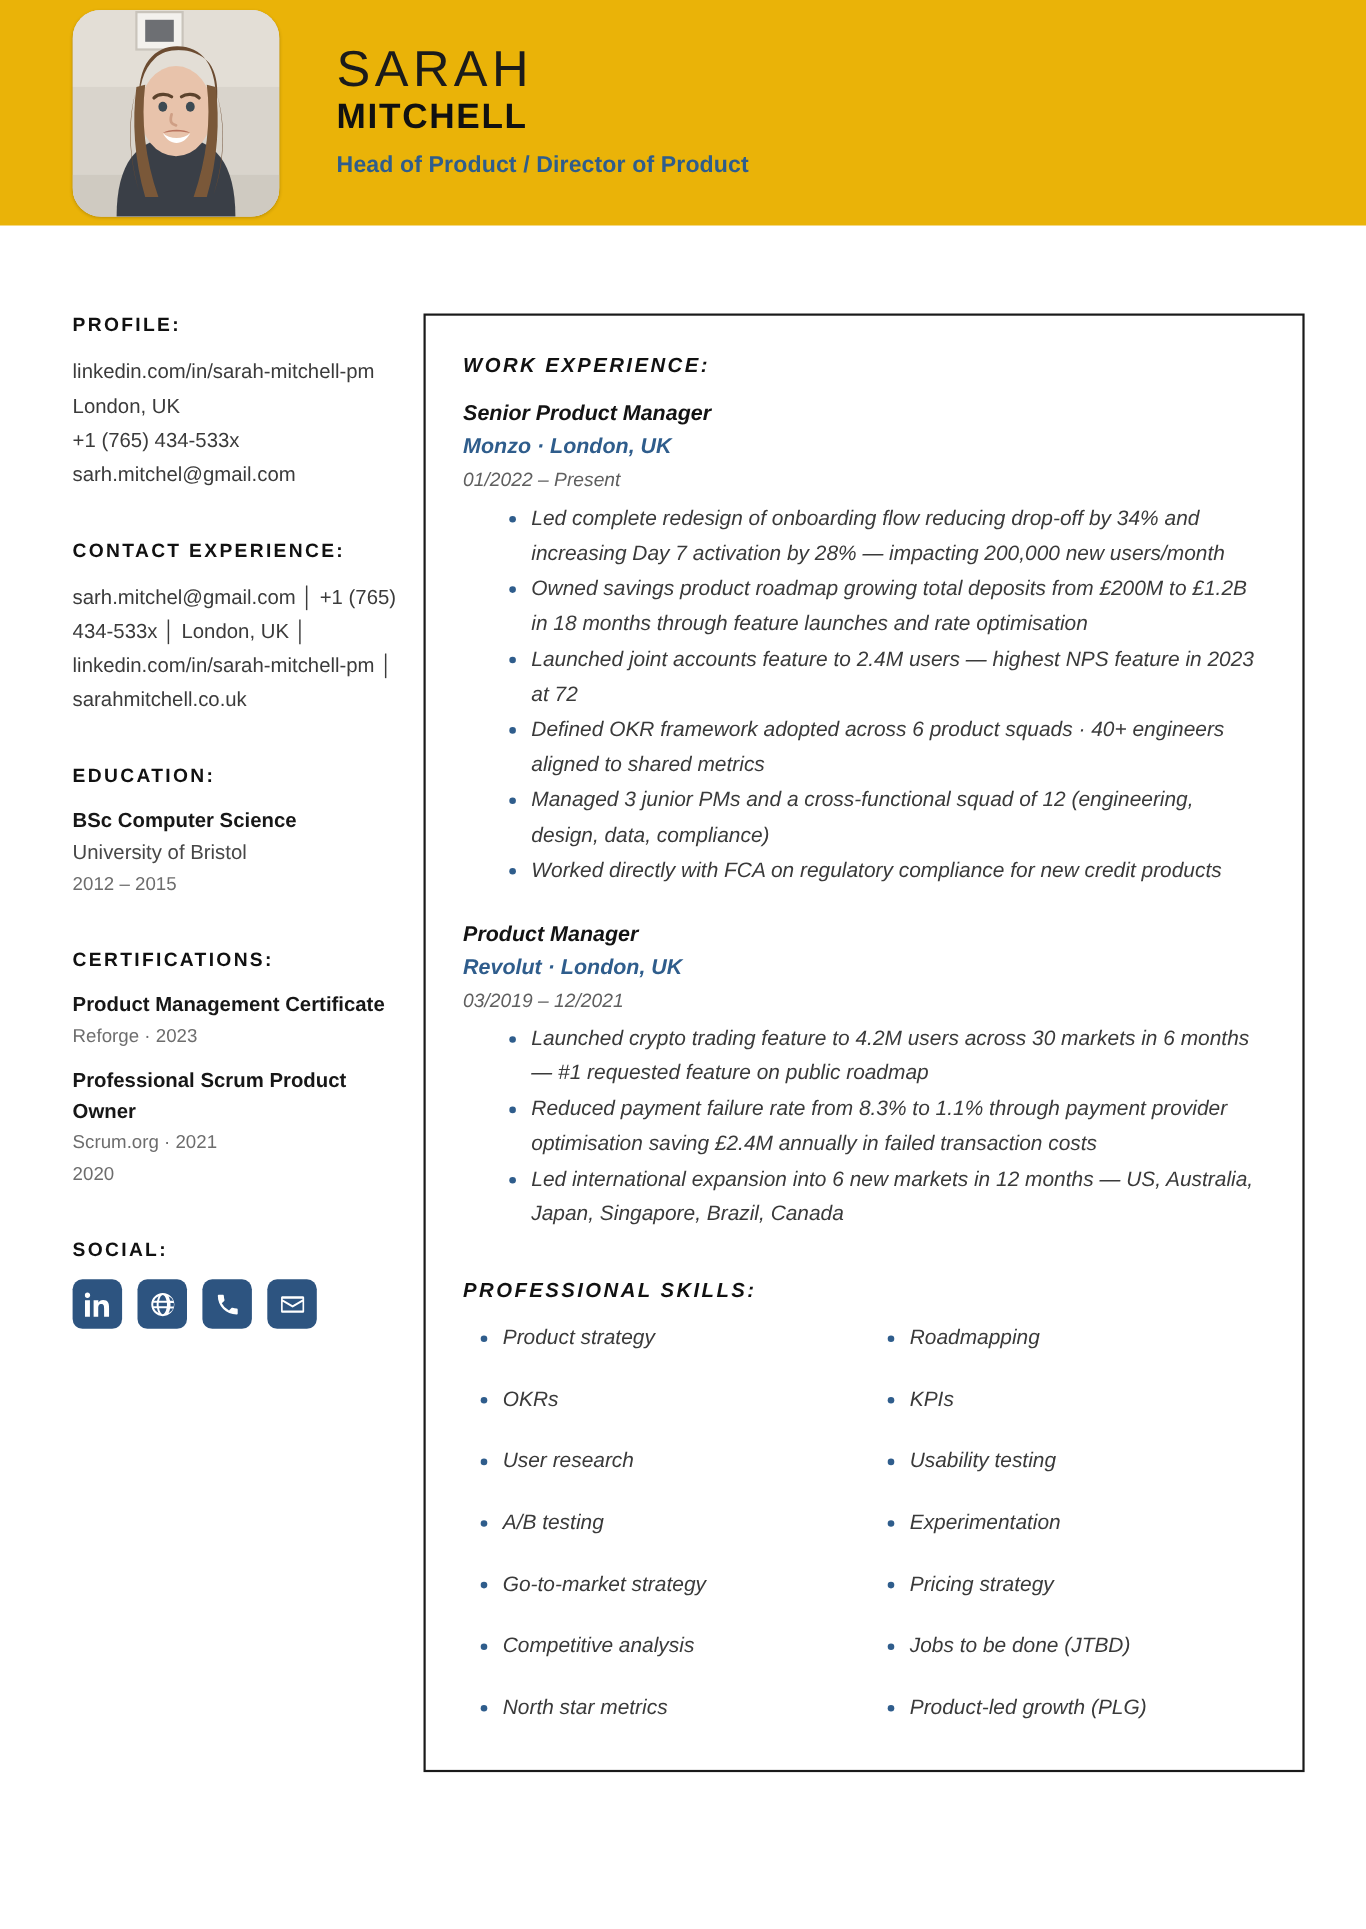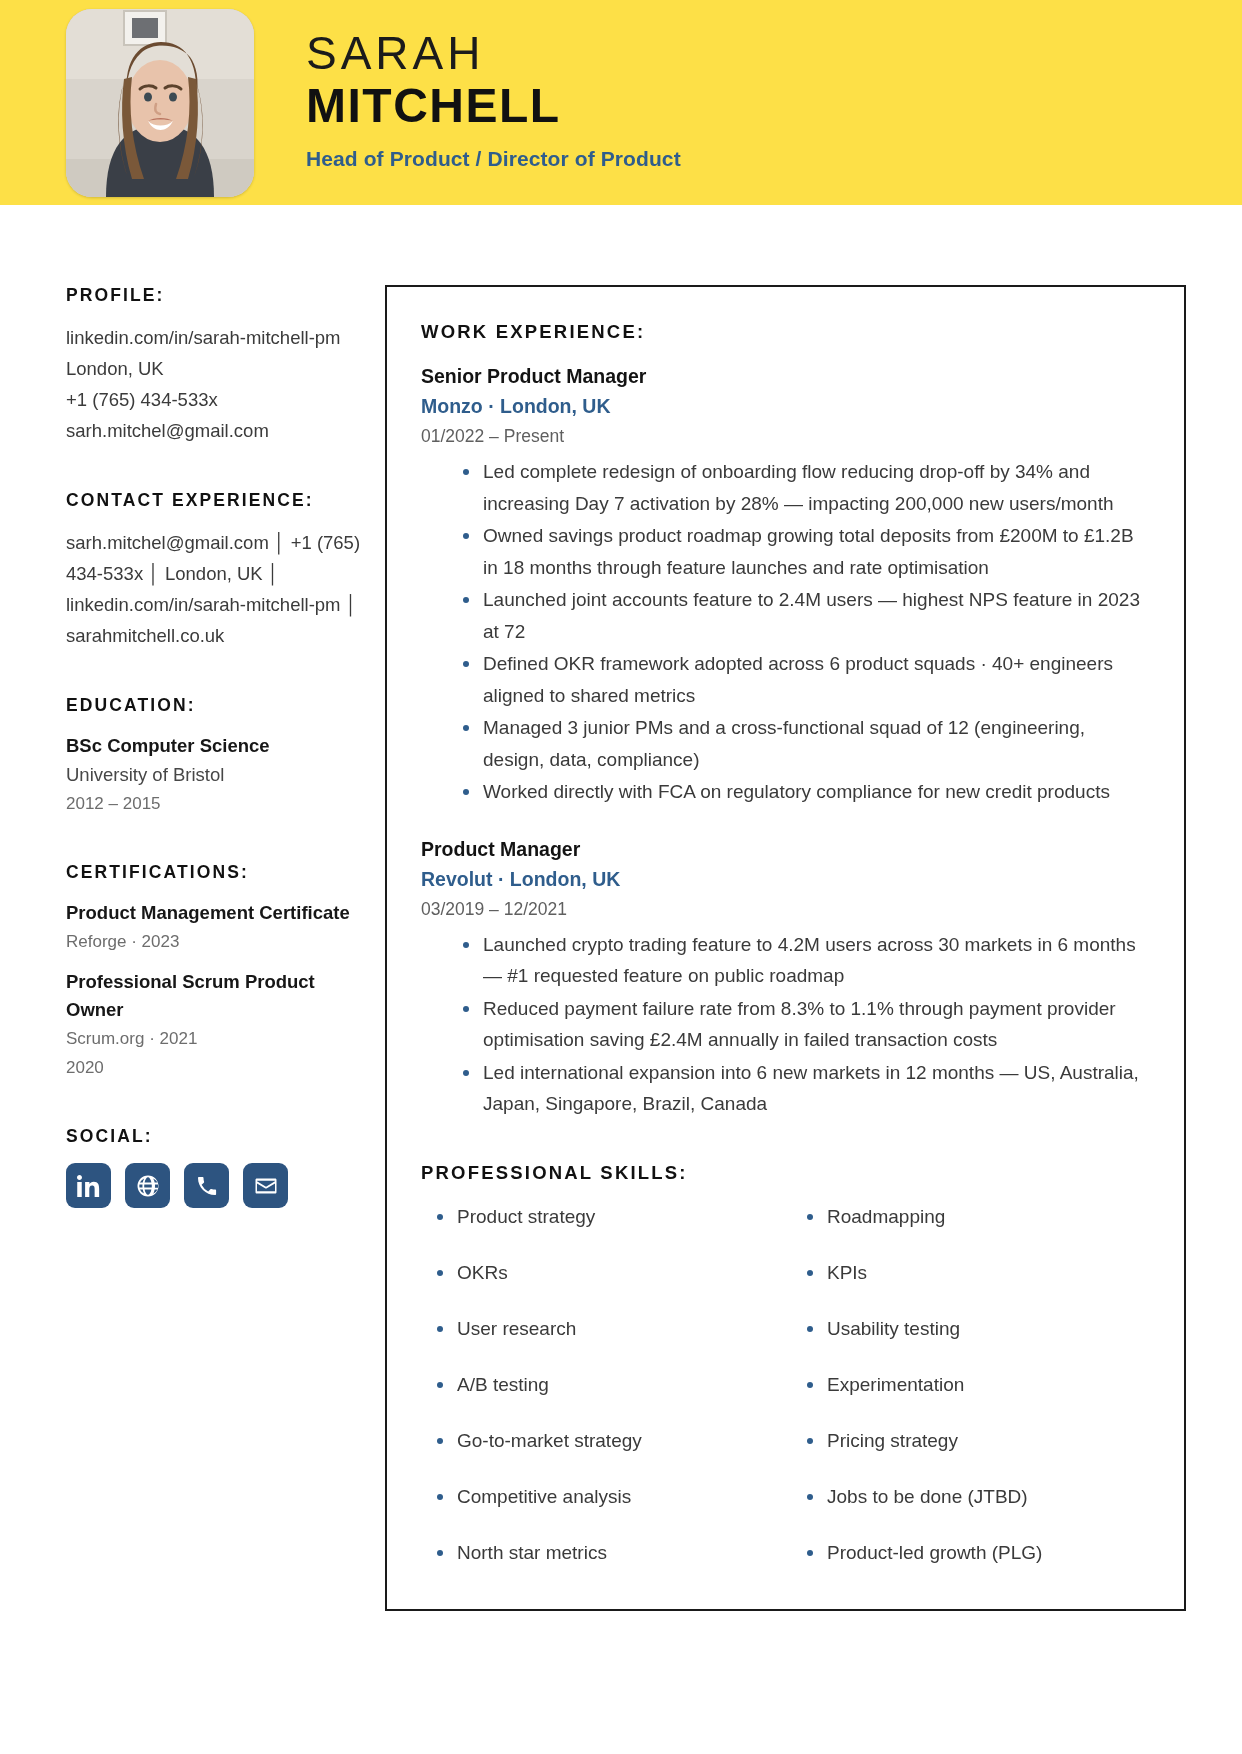--- a/index.html
+++ b/index.html
@@ -5,21 +5,21 @@
   * { box-sizing: border-box; margin: 0; padding: 0; }
   html, body {
     width: 1242px;
     background: #ffffff;
     font-family: "Liberation Sans", sans-serif;
   }
   body { width: 1242px; min-height: 1754px; position: relative; }
 
   
   .header {
-    background: #fde047;
+    background: #eab308;
     height: 205px;
     display: flex;
     align-items: center;
     padding-left: 66px;
   }
   .avatar {
     width: 188px;
     height: 188px;
     border-radius: 26px;
     overflow: hidden;
@@ -31,21 +31,21 @@
   .avatar svg { display: block; width: 100%; height: 100%; }
   .header-text { margin-left: 52px; padding-bottom: 6px; }
   .name-first {
     font-size: 46px;
     letter-spacing: 4px;
     color: #1b1b1b;
     font-weight: 400;
     line-height: 1.1;
   }
   .name-last {
-    font-size: 48px;
+    font-size: 32px;
     letter-spacing: 1.5px;
     color: #111111;
     font-weight: 700;
     line-height: 1.15;
   }
   .headline {
     margin-top: 14px;
     font-size: 21px;
     font-weight: 700;
     color: #2f5d8c;
@@ -60,20 +60,21 @@
   }
   .sidebar {
     width: 385px;
     flex: 0 0 385px;
     padding-left: 66px;
     padding-right: 12px;
   }
   .maincol {
     flex: 1 1 auto;
     padding-right: 56px;
+    font-style: italic;
   }
 
   
   .side-head {
     font-size: 17.5px;
     font-weight: 700;
     letter-spacing: 2.1px;
     color: #111;
     margin-bottom: 16px;
   }

